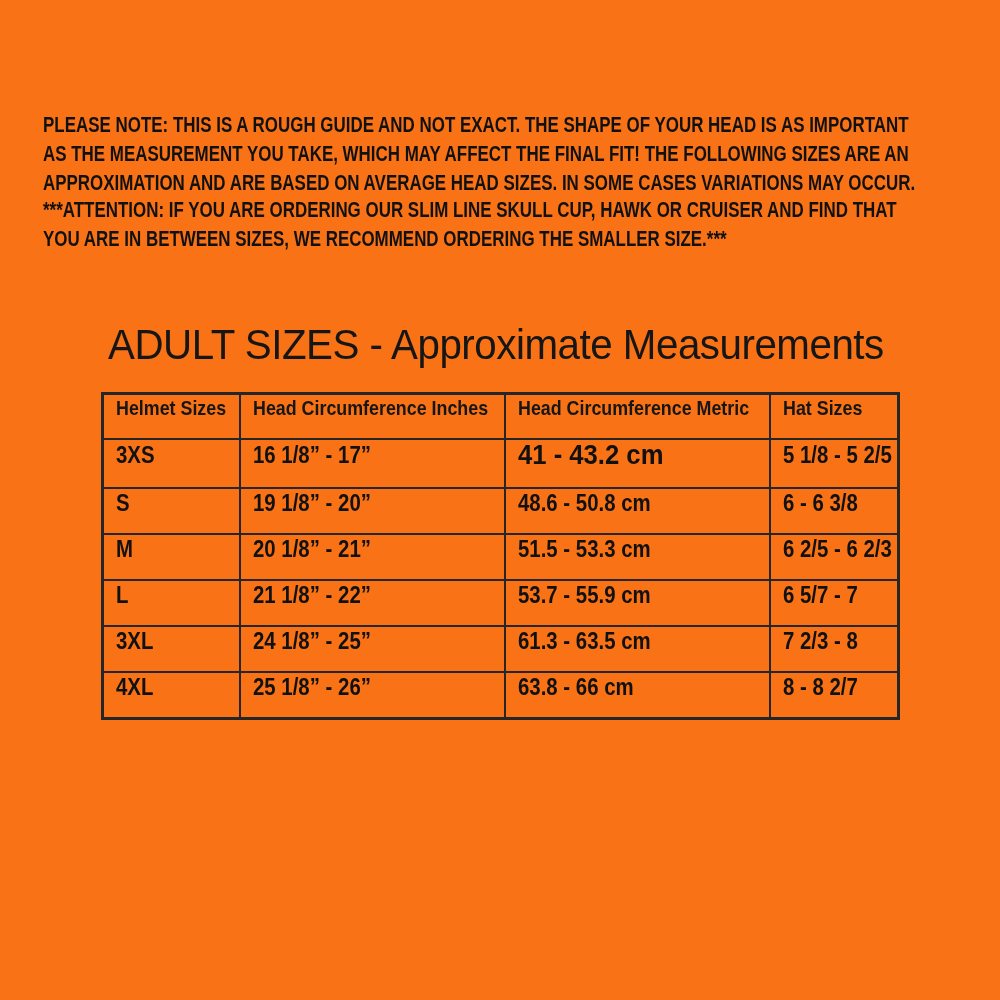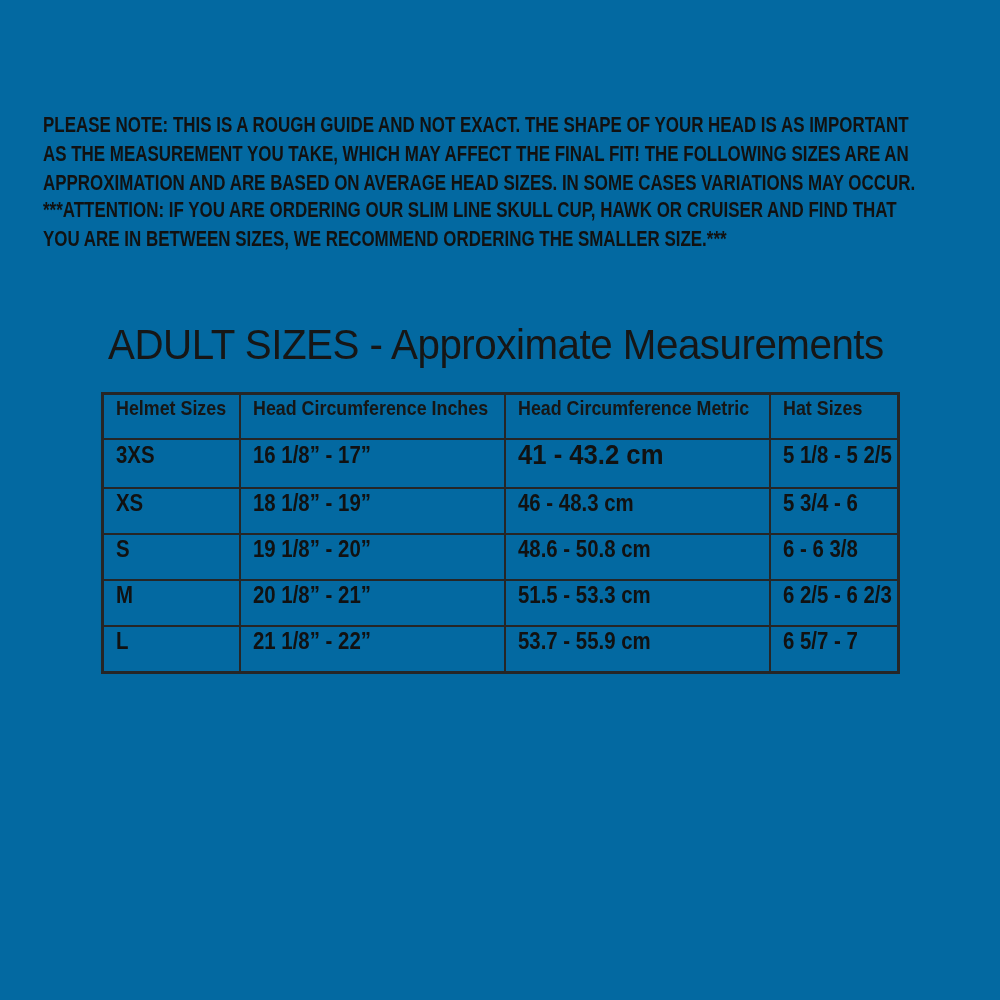--- a/index.html
+++ b/index.html
@@ -4,21 +4,21 @@
 <style>
   html, body {
     margin: 0;
     padding: 0;
     background: #ffffff;
   }
   .sheet {
     position: relative;
     width: 1000px;
     height: 1000px;
-    background: #0369a1;
+    background: #f97316;
     overflow: hidden;
     font-family: "Liberation Sans", "DejaVu Sans", sans-serif;
     color: #1c1c1c;
   }
   
   .note-block {
     position: absolute;
     left: 43px;
     font-size: 22px;
     font-weight: 700;
@@ -127,39 +127,45 @@
       </tr>
     </thead>
     <tbody>
       <tr>
         <td><span class="cx">3XS</span></td>
         <td><span class="cx">16 1/8” - 17”</span></td>
         <td><span class="cx emph">41 - 43.2 cm</span></td>
         <td><span class="cx">5 1/8 - 5 2/5</span></td>
       </tr>
       <tr>
-        <td><span class="cx">XS</span></td>
-        <td><span class="cx">18 1/8” - 19”</span></td>
-        <td><span class="cx">46 - 48.3 cm</span></td>
-        <td><span class="cx">5 3/4 - 6</span></td>
-      </tr>
-      <tr>
         <td><span class="cx">S</span></td>
         <td><span class="cx">19 1/8” - 20”</span></td>
         <td><span class="cx">48.6 - 50.8 cm</span></td>
         <td><span class="cx">6 - 6 3/8</span></td>
       </tr>
       <tr>
         <td><span class="cx">M</span></td>
         <td><span class="cx">20 1/8” - 21”</span></td>
         <td><span class="cx">51.5 - 53.3 cm</span></td>
         <td><span class="cx">6 2/5 - 6 2/3</span></td>
       </tr>
       <tr>
         <td><span class="cx">L</span></td>
         <td><span class="cx">21 1/8” - 22”</span></td>
         <td><span class="cx">53.7 - 55.9 cm</span></td>
         <td><span class="cx">6 5/7 - 7</span></td>
       </tr>
+      <tr>
+        <td><span class="cx">3XL</span></td>
+        <td><span class="cx">24 1/8” - 25”</span></td>
+        <td><span class="cx">61.3 - 63.5 cm</span></td>
+        <td><span class="cx">7 2/3 - 8</span></td>
+      </tr>
+      <tr>
+        <td><span class="cx">4XL</span></td>
+        <td><span class="cx">25 1/8” - 26”</span></td>
+        <td><span class="cx">63.8 - 66 cm</span></td>
+        <td><span class="cx">8 - 8 2/7</span></td>
+      </tr>
     </tbody>
   </table>
 
 </div>
 
 </body></html>

